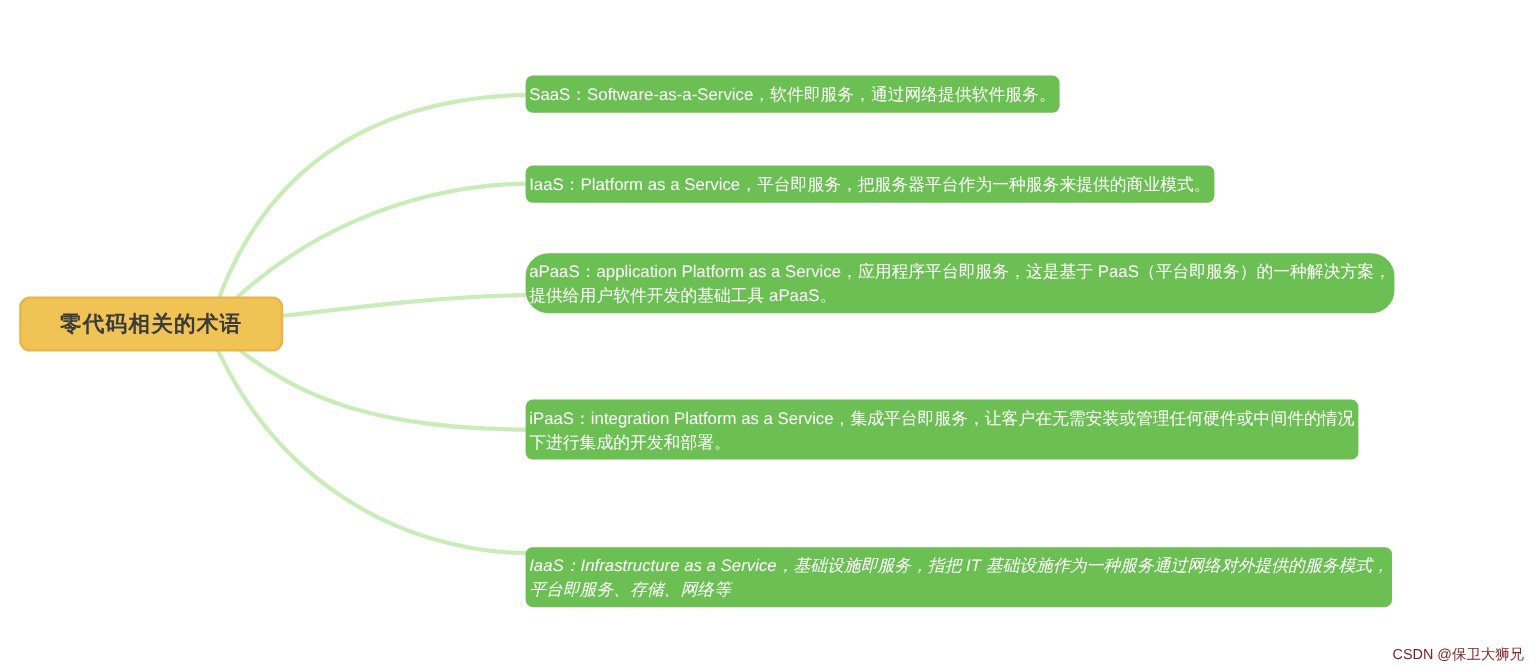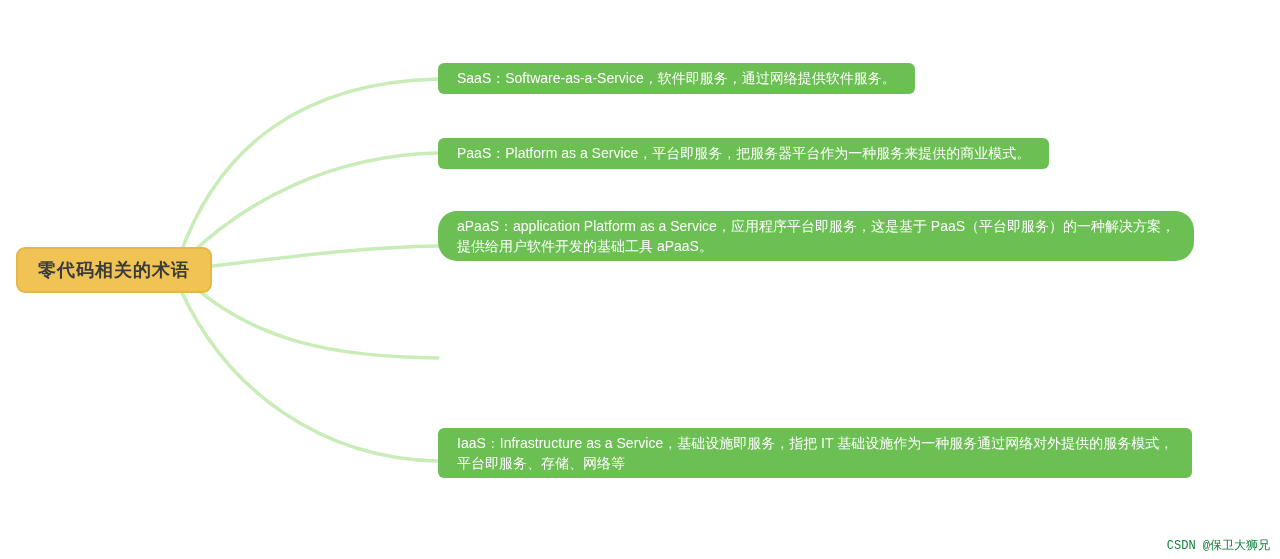--- a/index.html
+++ b/index.html
@@ -19,21 +19,21 @@
   }
   svg.connectors path {
     fill: none;
     stroke: var(--connector, #c9ecb9);
     stroke-width: 3.5;
     stroke-linecap: round;
   }
   .root-node {
     position: absolute;
     left: 16px; top: 247px;
-    width: 196px; height: 46px;
+    width: 220px; height: 46px;
     box-sizing: border-box;
     background: var(--root-fill, #f0c355);
     border: 2px solid var(--root-border, #e7b549);
     border-radius: 9px;
     display: flex;
     align-items: center;
     justify-content: center;
     z-index: 3;
     cursor: pointer;
   }
@@ -42,40 +42,39 @@
     font-weight: bold;
     color: #3b3b3b;
     letter-spacing: 1px;
     white-space: nowrap;
   }
   .term {
     position: absolute;
     box-sizing: border-box;
     background: var(--node-fill, #6cbf53);
     border-radius: 6px;
-    padding: 5px 19px;
+    padding: 5px 3px;
     z-index: 2;
     cursor: pointer;
   }
   .term .line {
     font-size: 14px;
     line-height: 20px;
     color: #ffffff;
     white-space: nowrap;
   }
   .term.single .line { line-height: 21px; }
   .watermark {
     position: absolute;
     right: 10px;
     bottom: 5px;
     font-size: 12px;
-    color: #15803d;
+    color: #7f1d1d;
     z-index: 4;
     white-space: nowrap;
-    font-family: Liberation Mono, monospace;
   }
 </style>
 </head>
 <body>
 
 <div id="canvas">
 
   <svg class="connectors" viewBox="0 0 1280 559" xmlns="http://www.w3.org/2000/svg">
     <path d="M 175 270 C 215 140, 310 82, 438 79" stroke-width="4"></path>
     <path d="M 175 270 C 245 195, 340 155, 438 153" stroke-width="3.5"></path>
@@ -86,29 +85,33 @@
 
   <div class="root-node">
     <span>零代码相关的术语</span>
   </div>
 
   <div class="term single" style="left:438px; top:63px;">
     <div class="line">SaaS：Software-as-a-Service，软件即服务，通过网络提供软件服务。</div>
   </div>
 
   <div class="term single" style="left:438px; top:138px;">
-    <div class="line">PaaS：Platform as a Service，平台即服务，把服务器平台作为一种服务来提供的商业模式。</div>
+    <div class="line">IaaS：Platform as a Service，平台即服务，把服务器平台作为一种服务来提供的商业模式。</div>
   </div>
 
   <div class="term" style="left:438px; top:211px;border-radius:19px;">
     <div class="line">aPaaS：application Platform as a Service，应用程序平台即服务，这是基于 PaaS（平台即服务）的一种解决方案，</div>
     <div class="line">提供给用户软件开发的基础工具 aPaaS。</div>
   </div>
 
+  <div class="term" style="left:438px; top:333px;">
+    <div class="line">iPaaS：integration Platform as a Service，集成平台即服务，让客户在无需安装或管理任何硬件或中间件的情况</div>
+    <div class="line">下进行集成的开发和部署。</div>
+  </div>
 
-  <div class="term" style="left:438px; top:428px;">
+  <div class="term" style="left:438px; top:456px;font-style:italic;">
     <div class="line">IaaS：Infrastructure as a Service，基础设施即服务，指把 IT 基础设施作为一种服务通过网络对外提供的服务模式，</div>
     <div class="line">平台即服务、存储、网络等</div>
   </div>
 
   <div class="watermark">CSDN @保卫大狮兄</div>
 
 </div>
 
 </body></html>

